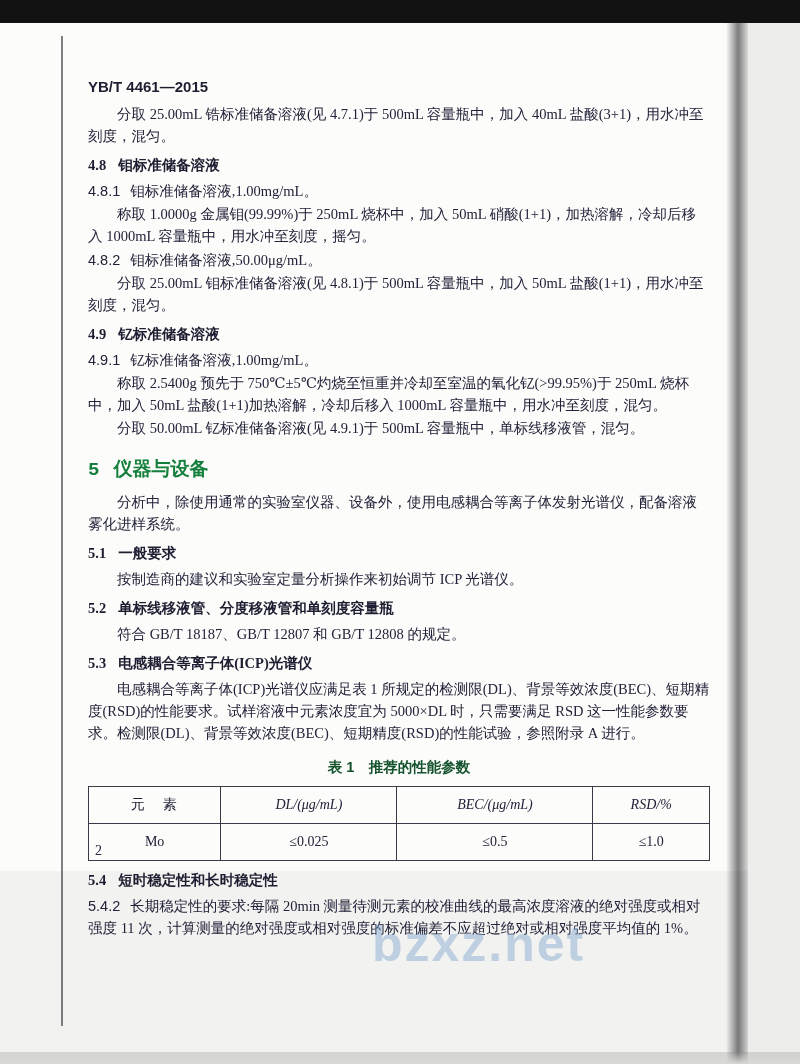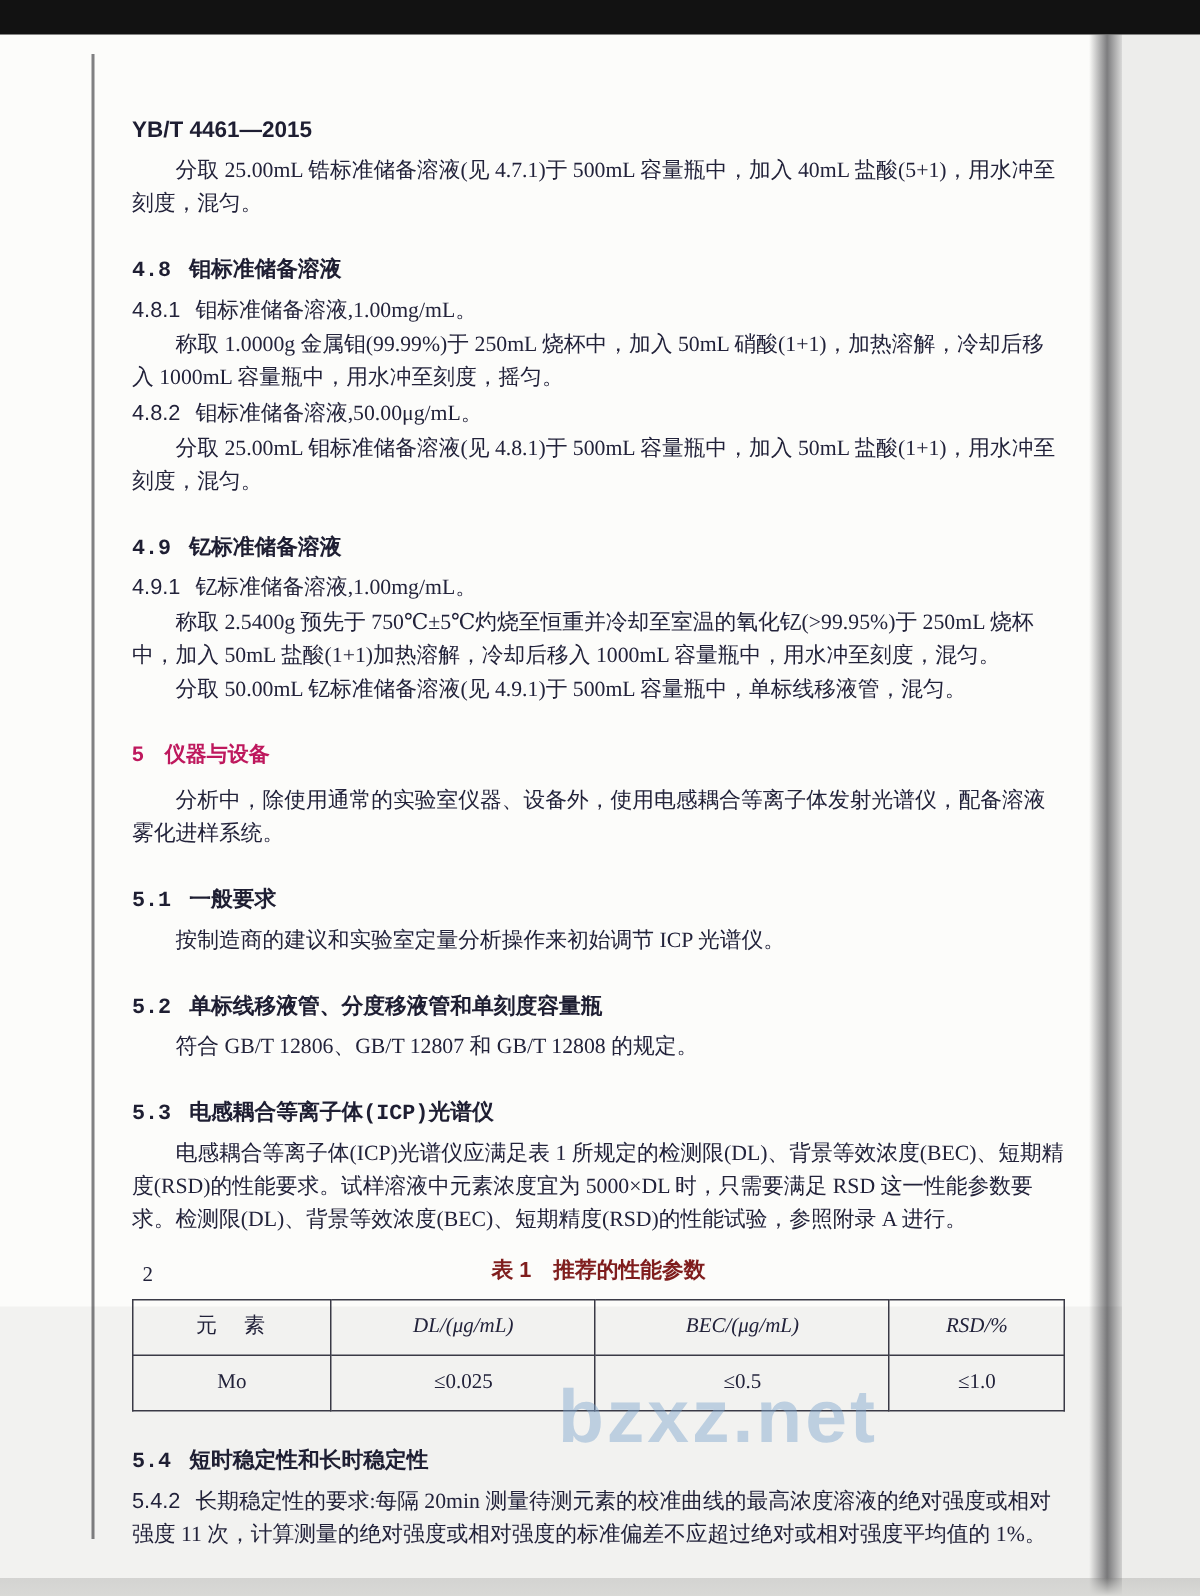--- a/index.html
+++ b/index.html
@@ -41,32 +41,32 @@
     font-weight:bold; font-size:15px; color:#1e1e32; z-index:2;
   }
   .content {
     position:absolute; left:88px; top:80px; width:622px;
     font-size:14.5px; line-height:22px; color:#22223a; z-index:2;
   }
   .para { text-indent:2em; margin:0 0 1px 0; }
   .clause { margin:2px 0 1px 0; }
   .clause .num { font-family:"Liberation Sans","DejaVu Sans",sans-serif; font-weight:normal; margin-right:10px; }
   .clause-head {
-    font-family:Liberation Mono, monospace;
-    font-weight:bold; margin:23px 0 4px 0; color:#1e1e32;
+    font-family:Liberation Serif, serif;
+    font-weight:bold; margin:7px 0 4px 0; color:#1e1e32;
   }
   .clause-head .num { margin-right:12px; }
   .section-head {
-    font-family:Liberation Sans, sans-serif;
-    font-weight:bold; margin:20px 0 10px 0; color:#be185d; font-size:14px;
+    font-family:Liberation Mono, monospace;
+    font-weight:bold; margin:20px 0 10px 0; color:#15803d; font-size:19px;
   }
   .section-head .num { margin-right:14px; }
   .table-caption {
     text-align:center; font-family:"Liberation Sans","DejaVu Sans",sans-serif;
-    font-weight:bold; margin:12px 0 8px 0; color:#7f1d1d;
+    font-weight:bold; margin:12px 0 8px 0; color:#14532d;
   }
   table.tbl {
     width:100%; border-collapse:collapse; margin:0 0 8px 0;
   }
   table.tbl th, table.tbl td {
     border:1px solid #3a3a46; text-align:center; padding:7px 4px;
     font-size:14px; font-weight:normal; color:#22223a;
   }
   table.tbl th:not(:first-child) { font-style:italic; }
   table.tbl th:first-child { letter-spacing:2px; }
@@ -87,21 +87,21 @@
 <div class="scan-right-margin"></div>
 <div class="scan-right-band"></div>
 <div class="scan-left-line"></div>
 <div class="scan-bottom"></div>
 
 <div class="page">
   <div class="header-code">YB/T 4461—2015</div>
 
   <div class="content">
 
-    <p class="para">分取 25.00mL 锆标准储备溶液(见 4.7.1)于 500mL 容量瓶中，加入 40mL 盐酸(5+1)，用水冲至刻度，混匀。</p>
+    <p class="para">分取 25.00mL 锆标准储备溶液(见 4.7.1)于 500mL 容量瓶中，加入 40mL 盐酸(3+1)，用水冲至刻度，混匀。</p>
 
     <p class="clause-head"><span class="num">4.8</span><span>钼标准储备溶液</span></p>
 
     <p class="clause"><span class="num">4.8.1</span><span>钼标准储备溶液,1.00mg/mL。</span></p>
 
     <p class="para">称取 1.0000g 金属钼(99.99%)于 250mL 烧杯中，加入 50mL 硝酸(1+1)，加热溶解，冷却后移入 1000mL 容量瓶中，用水冲至刻度，摇匀。</p>
 
     <p class="clause"><span class="num">4.8.2</span><span>钼标准储备溶液,50.00μg/mL。</span></p>
 
     <p class="para">分取 25.00mL 钼标准储备溶液(见 4.8.1)于 500mL 容量瓶中，加入 50mL 盐酸(1+1)，用水冲至刻度，混匀。</p>
@@ -118,21 +118,21 @@
     <p class="section-head"><span class="num">5</span><span>仪器与设备</span></p>
 
     <p class="para">分析中，除使用通常的实验室仪器、设备外，使用电感耦合等离子体发射光谱仪，配备溶液雾化进样系统。</p>
 
     <p class="clause-head"><span class="num">5.1</span><span>一般要求</span></p>
 
     <p class="para">按制造商的建议和实验室定量分析操作来初始调节 ICP 光谱仪。</p>
 
     <p class="clause-head"><span class="num">5.2</span><span>单标线移液管、分度移液管和单刻度容量瓶</span></p>
 
-    <p class="para">符合 GB/T 12806、GB/T 12807 和 GB/T 12808 的规定。</p>
+    <p class="para">符合 GB/T 18187、GB/T 12807 和 GB/T 12808 的规定。</p>
 
     <p class="clause-head"><span class="num">5.3</span><span>电感耦合等离子体(ICP)光谱仪</span></p>
 
     <p class="para">电感耦合等离子体(ICP)光谱仪应满足表 1 所规定的检测限(DL)、背景等效浓度(BEC)、短期精度(RSD)的性能要求。试样溶液中元素浓度宜为 5000×DL 时，只需要满足 RSD 这一性能参数要求。检测限(DL)、背景等效浓度(BEC)、短期精度(RSD)的性能试验，参照附录 A 进行。</p>
 
     <p class="table-caption">表 1　推荐的性能参数</p>
 
     <table class="tbl">
       <thead>
         <tr>

